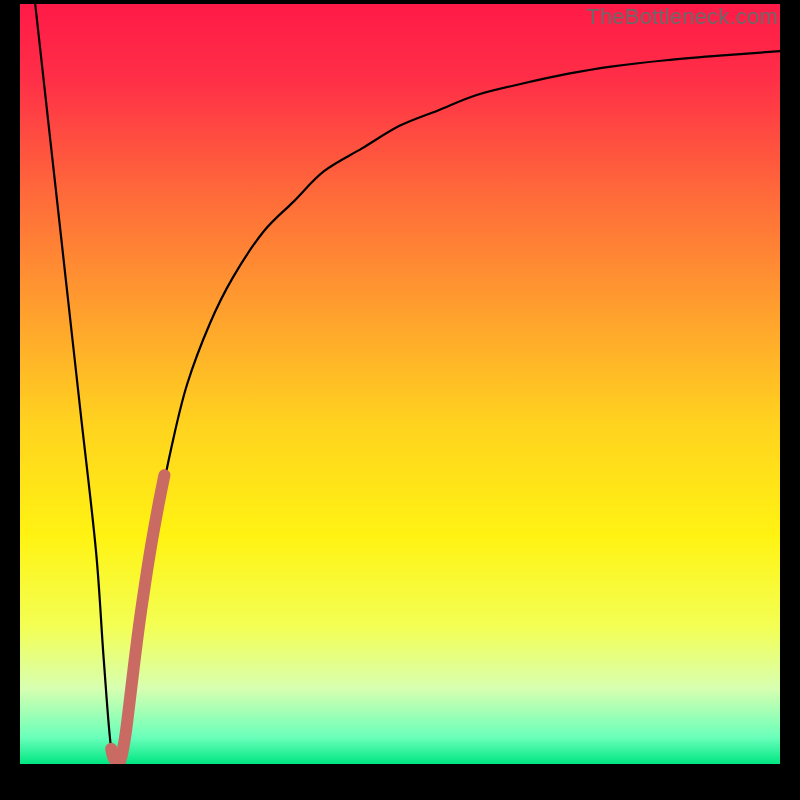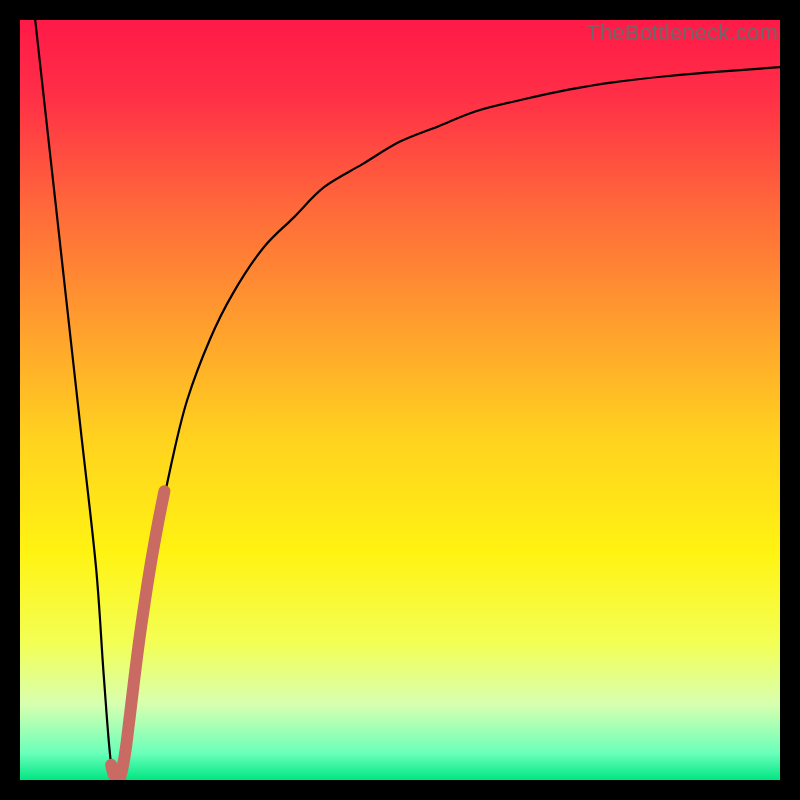--- a/index.html
+++ b/index.html
@@ -7,21 +7,21 @@
     padding: 0;
     width: 800px;
     height: 800px;
     background: #000;
     overflow: hidden;
     font-family: Arial, Helvetica, sans-serif;
   }
   .frame {
     position: absolute;
     left: 20px;
-    top: 20px;
+    top: 4px;
     width: 760px;
     height: 760px;
     background: #000;
   }
   .plot {
     position: absolute;
     left: 0;
     top: 0;
     width: 760px;
     height: 760px;

